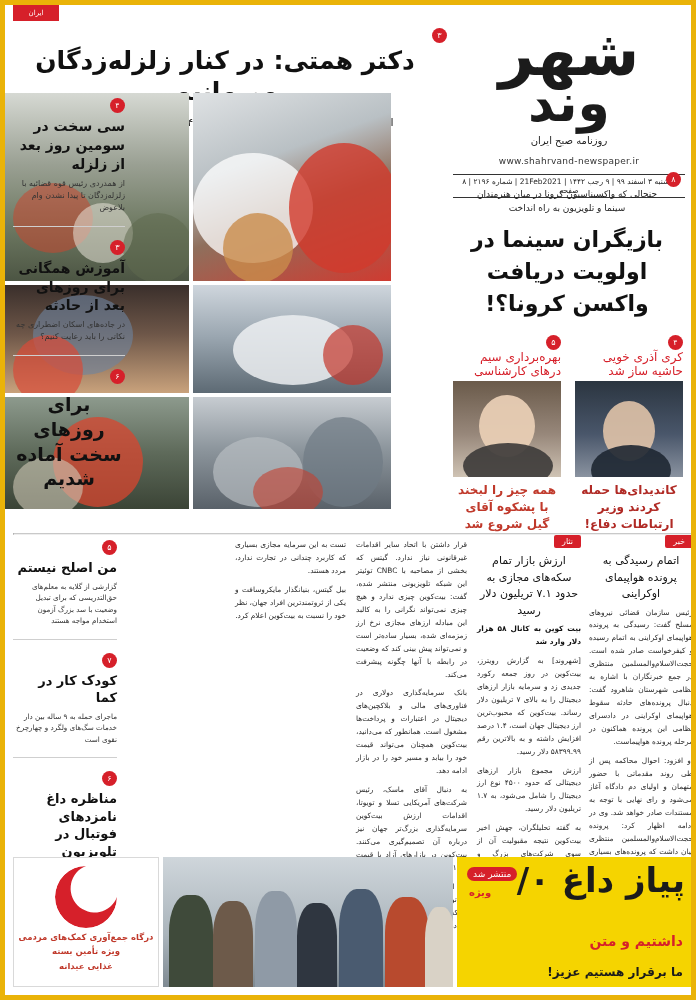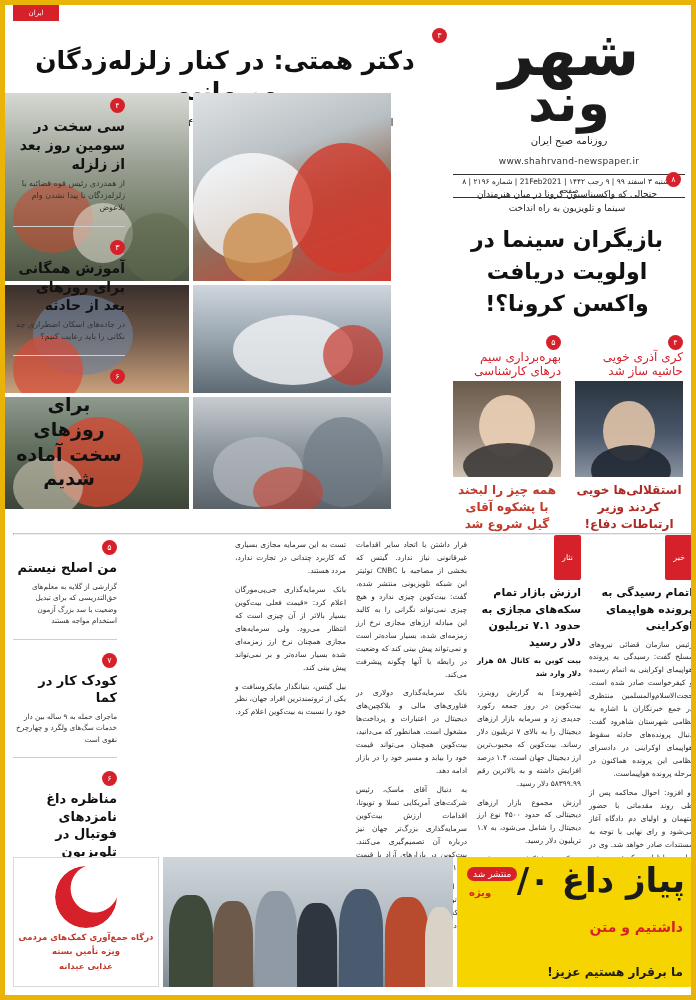--- a/index.html
+++ b/index.html
@@ -139,23 +139,23 @@
   .rule { position: absolute; left: 8px; width: 680px; border-top: 1px solid #c9c9c9; }
 
   
   .lower { position: absolute; top: 530px; left: 8px; width: 680px; height: 330px; }
   .col { position: absolute; top: 0; }
   .col .hd {
     display:flex; align-items:center; gap:4px; justify-content:flex-start;
     margin-bottom: 5px;
   }
   .tag {
-    background: #d6202a; color: #fff; font-size: 8px; padding: 18px 8px; border-radius: 2px;
-  }
-  .col h4 { margin: 0 0 4px 0; font-size: 11px; font-weight: bold; color: #111; line-height:1.5; text-align: right;}
+    background: #d6202a; color: #fff; font-size: 8px; padding: 2px 8px; border-radius: 2px;
+  }
+  .col h4 { margin: 0 0 4px 0; font-size: 11px; font-weight: normal; color: #111; line-height:1.5; text-align: center;}
   .col p { margin: 0 0 6px 0; font-size: 7.4px; color: #2b2b2b; line-height: 1.75; text-align: justify; }
   .col p.b { font-weight: bold; color: #111; }
   .c1 { right: 0; width: 104px; }           
   .c2 { right: 112px; width: 104px; }       
   .c3 { right: 226px; width: 232px; }
   .c5 { right: 576px; width: 104px; }       
 
   .leftcol-item { margin-bottom: 12px; }
   .leftcol-item h3 { margin: 4px 0 0 0; font-size: 13px; font-weight: bold; color: #111; line-height:1.35; text-align:right;}
   .leftcol-item p { margin: 4px 0 0 0; font-size: 7.2px; color: #333; line-height:1.6; text-align: right;}
@@ -181,21 +181,21 @@
   }
   .ad-right {
     position:absolute; left: 444px; top: 0; width: 236px; height: 130px;
     background: #f5d400; overflow:hidden;
   }
   .ad-right .onion {
     position:absolute; right: 8px; top: 6px; font-size: 34px; font-weight:bold; color:#1b1b1b;
     line-height: 1.05; text-align: right;
   }
   .ad-right .sub {
-    position:absolute; right: 10px; top: 62px; font-size: 14px; color:#d6202a; font-weight:bold;
+    position:absolute; right: 10px; top: 76px; font-size: 14px; color:#d6202a; font-weight:bold;
   }
   .ad-right .pub {
     position:absolute; left: 10px; top: 10px; font-size: 9px; color:#fff;
     background:#d6202a; padding: 2px 6px; border-radius: 9px;
   }
   .ad-right .slogan {
     position:absolute; right: 10px; bottom: 8px; font-size: 12px; color:#1b1b1b; font-weight:bold;
   }
   .ad-right .vid {
     position:absolute; left: 12px; top: 30px; font-size: 10px; color:#d6202a; font-weight:bold;
@@ -291,21 +291,21 @@
     <h2>بازیگران سینما در اولویت دریافت واکسن کرونا؟!</h2>
   </div>
 
   <div class="smallbox sb-right">
     <span class="badge">۴</span>
     <div class="label">کری آذری خویی حاشیه ساز شد</div>
     <div class="thumb" style="background:linear-gradient(180deg,#2b3540 0%,#49566a 55%,#8a93a0 100%);position:relative;">
       <div class="blob" style="left:28px;top:20px;width:52px;height:60px;background:#e0c3a8;opacity:.9;"></div>
       <div class="blob" style="left:16px;top:64px;width:80px;height:50px;background:#1e2732;opacity:.9;"></div>
     </div>
-    <h4 class="dark">استقلالی‌ها خویی کردند وزیر ارتباطات دفاع!</h4>
+    <h4 class="dark">کاندیدای‌ها حمله کردند وزیر ارتباطات دفاع!</h4>
   </div>
 
   <div class="smallbox sb-left">
     <span class="badge">۵</span>
     <div class="label">بهره‌برداری سیم درهای کارشناسی</div>
     <div class="thumb" style="background:linear-gradient(180deg,#6a5a4a 0%,#97877a 55%,#cfc3b4 100%);position:relative;">
       <div class="blob" style="left:26px;top:14px;width:56px;height:62px;background:#e8cdb4;opacity:.95;"></div>
       <div class="blob" style="left:10px;top:62px;width:90px;height:46px;background:#3c3a38;opacity:.9;"></div>
     </div>
     <h4>همه چیز را لبخند با پشکوه آقای گیل شروع شد</h4>
@@ -340,21 +340,20 @@
       <h4></h4>
       <div style="display:flex; gap:10px;">
         <div style="flex:1;">
           <p>قرار داشتن با اتحاد سایر اقدامات غیرقانونی نیاز ندارد. گیتس که بخشی از مصاحبه با CNBC توئیتر این شبکه تلویزیونی منتشر شده، گفت: بیت‌کوین چیزی ندارد و هیچ چیزی نمی‌تواند نگرانی را به کالبد این مبادله ارزهای مجازی نرخ ارز زمزمه‌ای شده، بسیار ساده‌تر است و نمی‌تواند پیش بینی کند که وضعیت در رابطه با آنها چگونه پیشرفت می‌کند.</p>
           <p>بانک سرمایه‌گذاری دولاری در فناوری‌های مالی و بلاکچین‌های دیجیتال در اعتبارات و پرداخت‌ها مشغول است. همانطور که می‌دانید، بیت‌کوین همچنان می‌تواند قیمت خود را بیابد و مسیر خود را در بازار ادامه دهد.</p>
           <p>به دنبال آقای ماسک، رئیس شرکت‌های آمریکایی تسلا و تویوتا، اقدامات ارزش بیت‌کوین سرمایه‌گذاری بزرگ‌تر جهان نیز درباره آن تصمیم‌گیری می‌کنند. بیت‌کوین در بازارهای آزاد با قیمت ۱۳.۵ درصد رشد بالا رفت.</p>
           <p>او افزود: فقط یک کد کوچکی می‌تواند در زمانی که توئیت‌ها به شبکه‌های جهانی نقش خود را نشان می‌دهد به عنوان اعلام کرد.</p>
         </div>
         <div style="flex:1;">
           <p>تست به این سرمایه مجازی بسیاری که کاربرد چندانی در تجارت ندارد، مردد هستند.</p>
-          <p>بانک سرمایه‌گذاری جی‌پی‌مورگان اعلام کرد: «قیمت فعلی بیت‌کوین بسیار بالاتر از آن چیزی است که انتظار می‌رود. ولی سرمایه‌های مجازی همچنان نرخ ارز زمزمه‌ای شده بسیار ساده‌تر و بر نمی‌تواند پیش بینی کند.</p>
           <p>بیل گیتس، بنیانگذار مایکروسافت و یکی از ثروتمندترین افراد جهان، نظر خود را نسبت به بیت‌کوین اعلام کرد.</p>
         </div>
       </div>
     </div>
 
     <div class="col c5">
       <div class="leftcol-item">
         <span class="badge">۵</span>
         <h3>من اصلح نیستم</h3>
         <p>گزارشی از گلایه به معلم‌های حق‌التدریسی که برای تبدیل وضعیت با سد بزرگ آزمون استخدام مواجه هستند</p>

